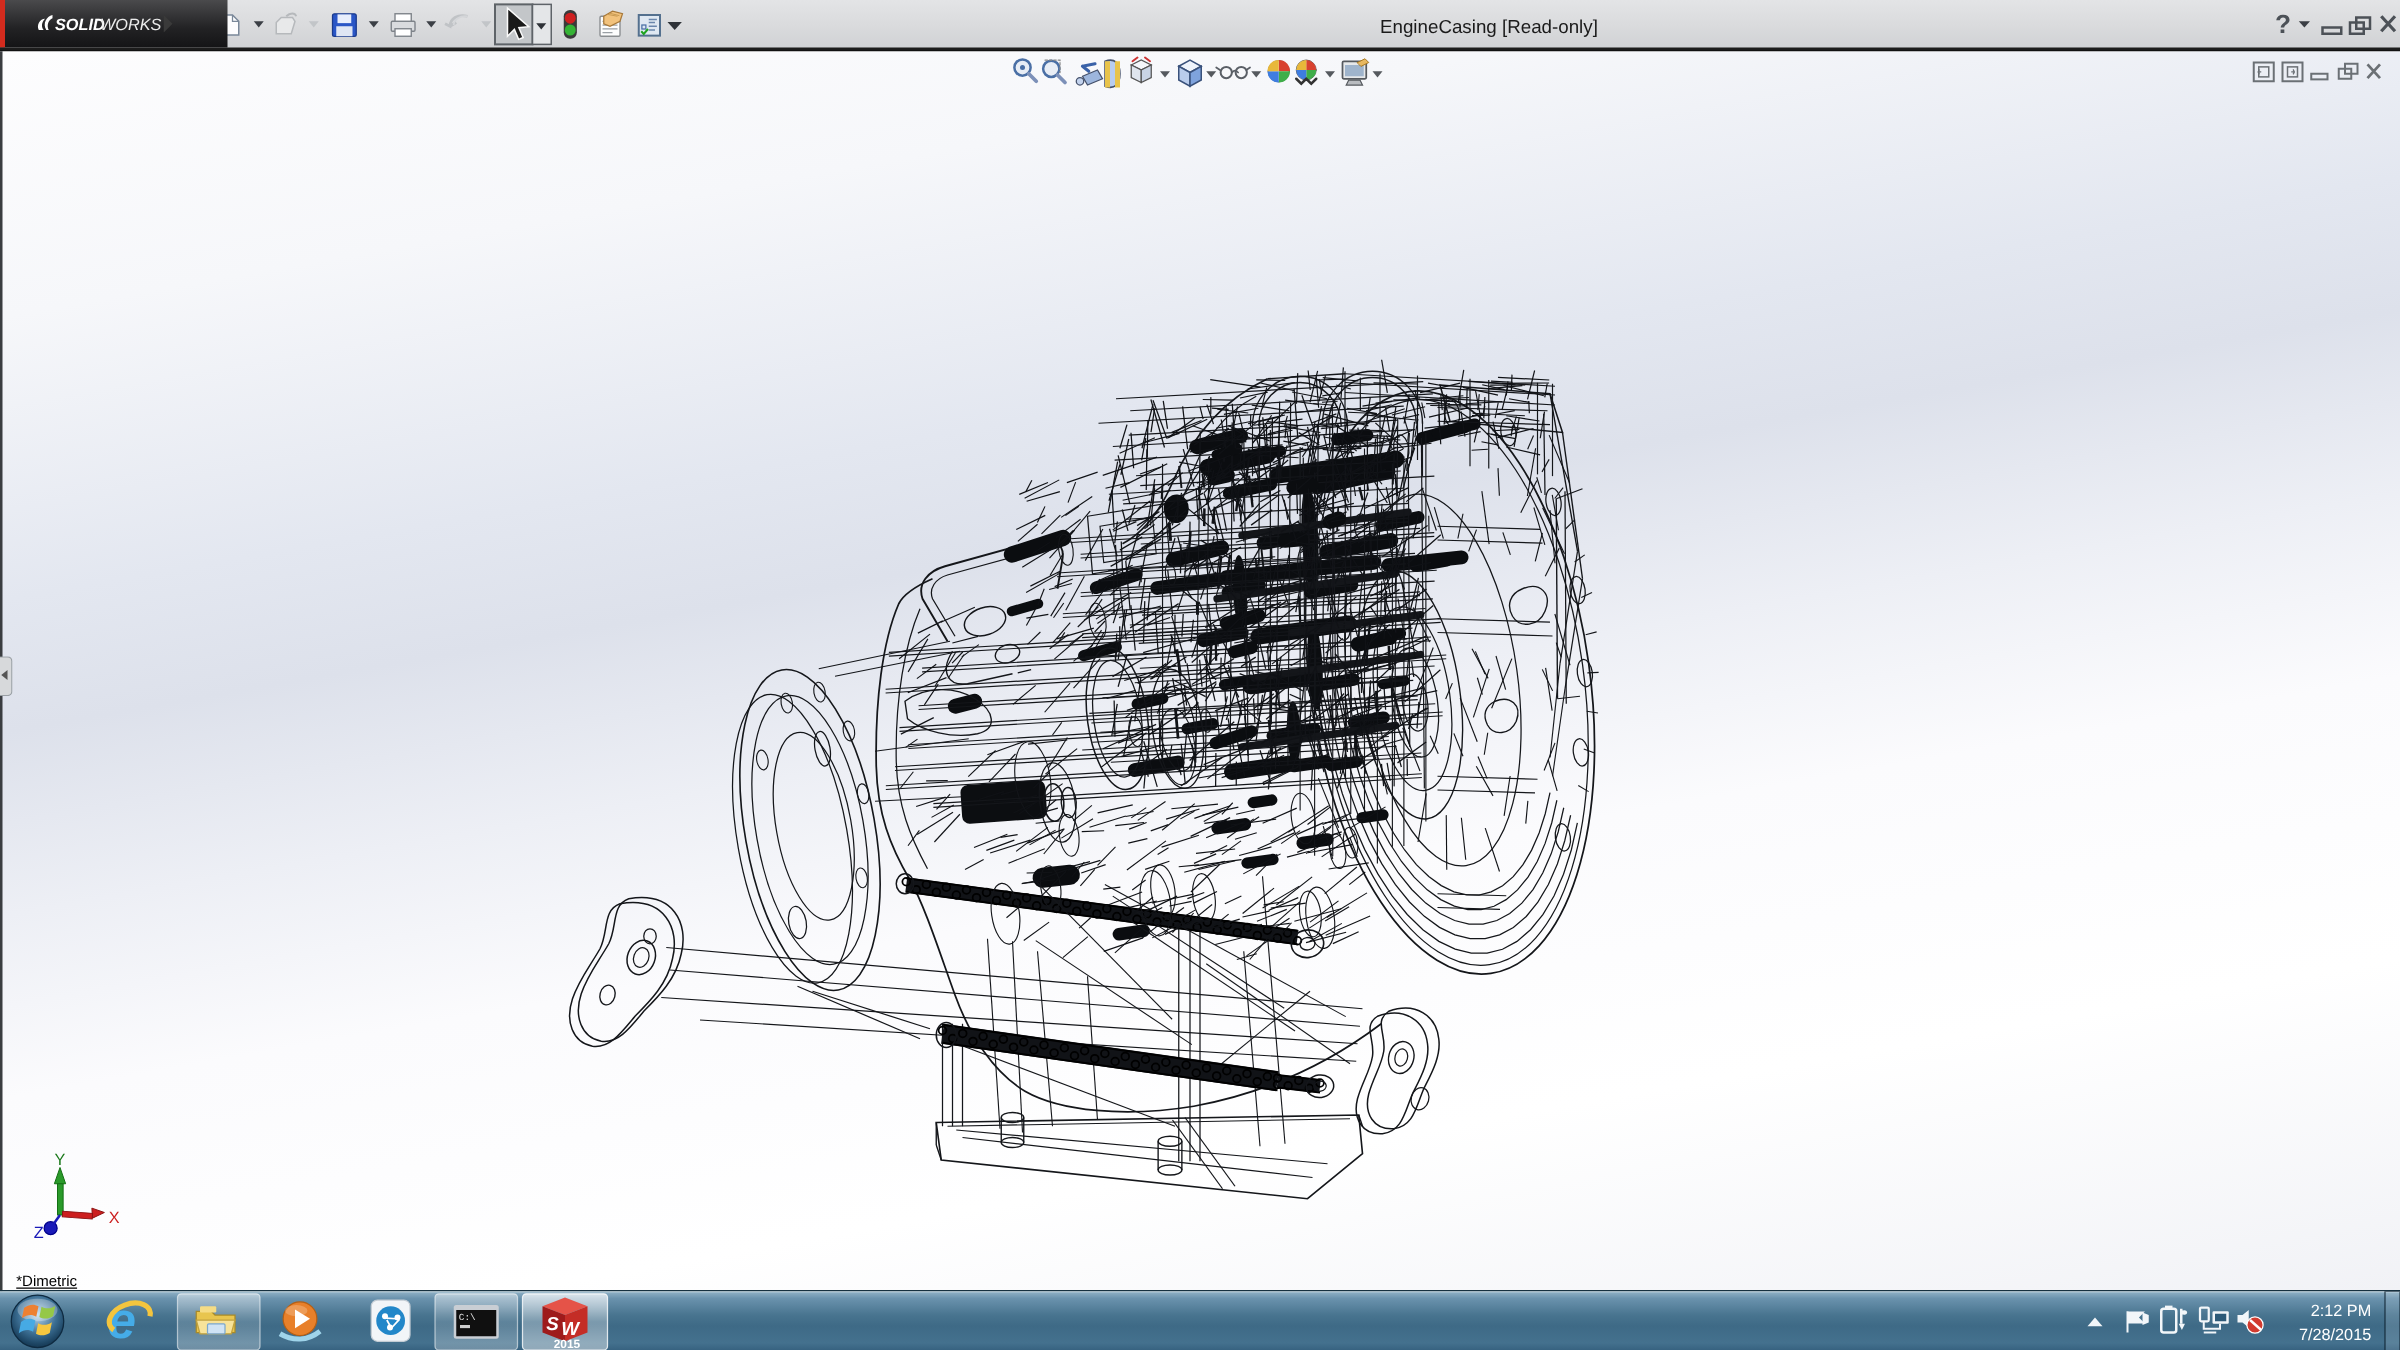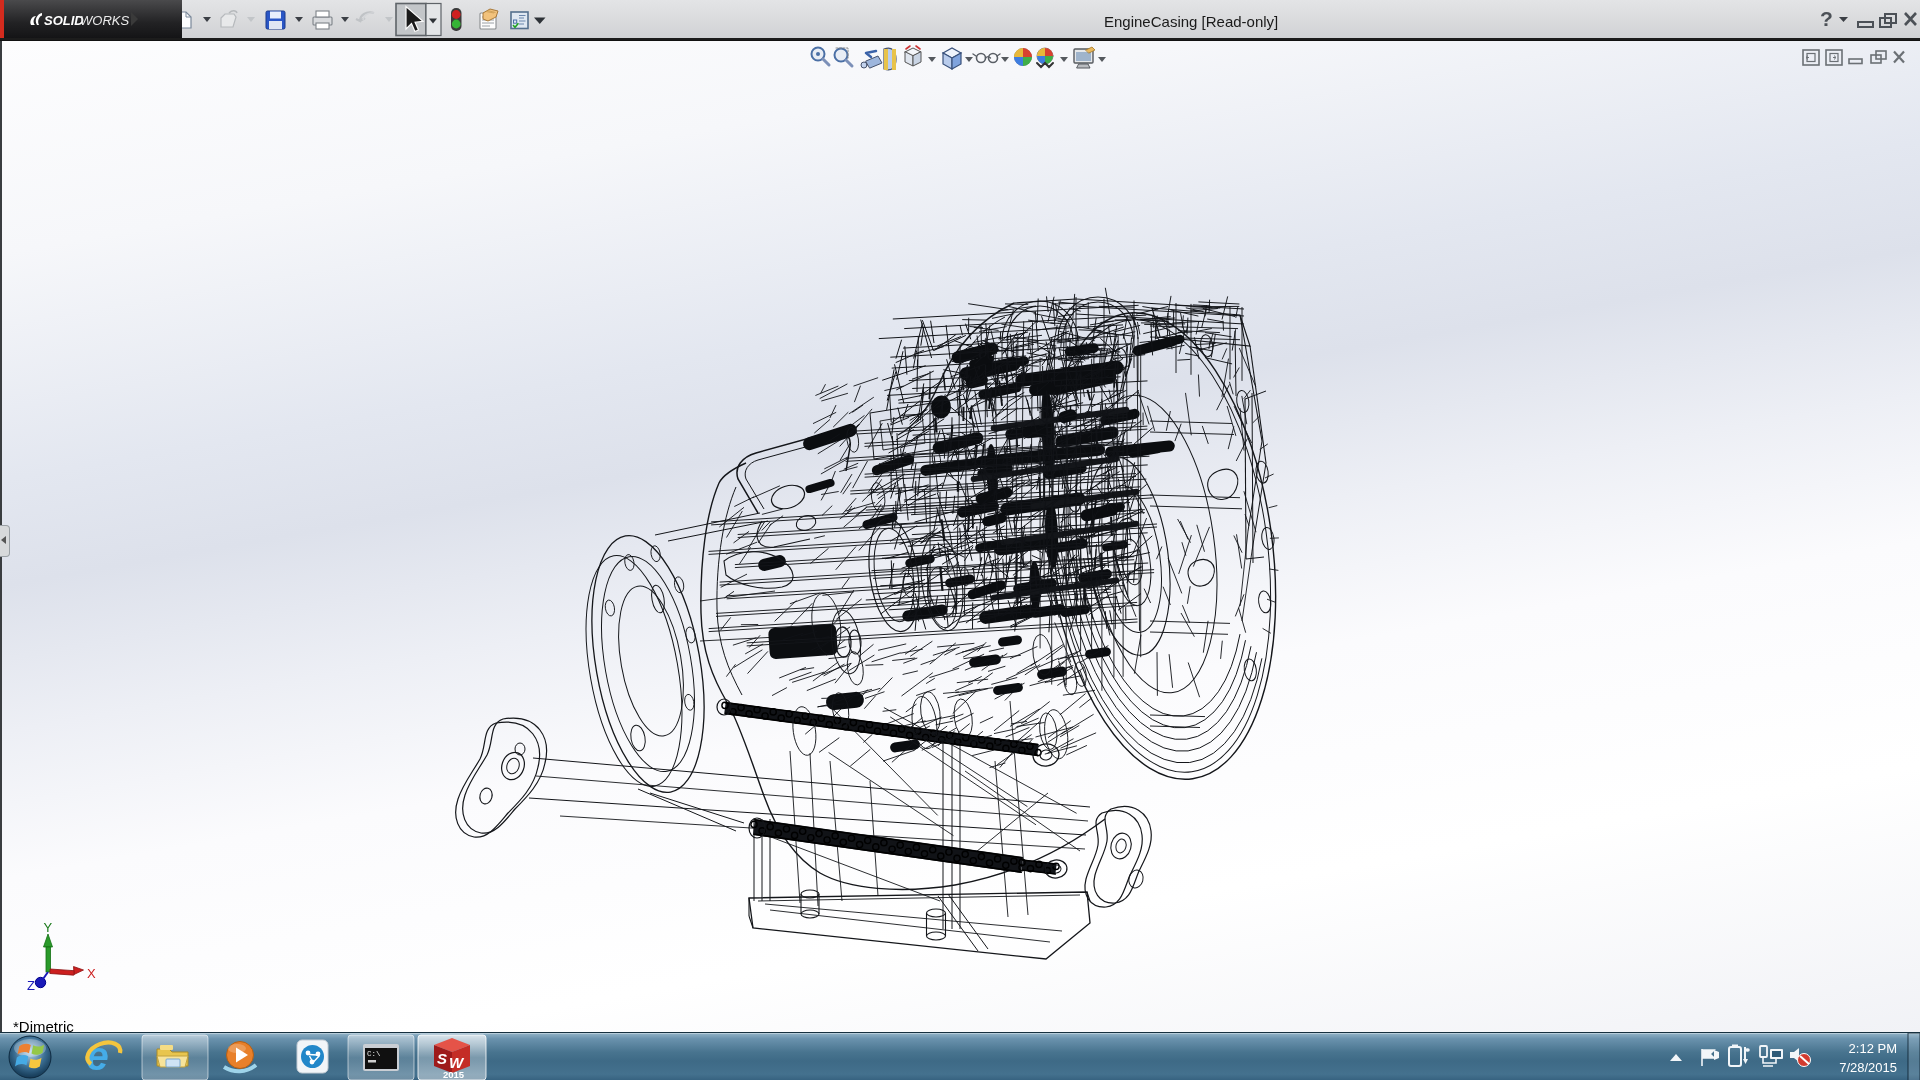--- a/index.html
+++ b/index.html
@@ -12,21 +12,21 @@
 #swlogo .txt{position:absolute;left:28px;top:10px;color:#fff;}
 #menuarrow{position:absolute;left:131px;top:12px;width:0;height:0;border-left:7px solid #3a3a3a;border-top:7px solid transparent;border-bottom:7px solid transparent;}
 .ttxt{position:absolute;top:13px;font-size:15px;color:#1a1a1a;}
 
 #viewport{position:absolute;left:0;top:40px;width:1920px;height:992px;
  background:linear-gradient(170deg,#fdfdfe 0%,#f6f7fa 16%,#e3e7f0 33%,#dde1eb 41%,#edeff5 52%,#fbfbfd 63%,#ffffff 80%,#f1f2f6 100%);
  border-top:1px solid #111;}
 #viewport .lborder{position:absolute;left:0;top:0;width:2px;height:992px;background:#3a3d40;}
 #lefttab{position:absolute;left:0;top:484px;width:9px;height:30px;background:#d7d9db;border:1px solid #9aa0a5;border-left:none;border-radius:0 4px 4px 0;}
 #lefttab:after{content:"";position:absolute;left:1px;top:10px;border-right:5px solid #555;border-top:4px solid transparent;border-bottom:4px solid transparent;}
-#dimetric{position:absolute;left:13px;top:977px;font-size:15px;color:#000;}
+#dimetric{position:absolute;left:13px;top:977px;font-size:12px;color:#000;text-decoration:underline;}
 </style></head>
 <body>
 <div id="root">
 <div id="viewport">
   <svg id="model" width="1920" height="992" viewBox="0 0 1920 992" style="position:absolute;left:0;top:0">
 <ellipse cx="1160.0" cy="505.0" rx="112.0" ry="235.0" transform="rotate(-8 1160.0 505.0)" stroke="#14161a" stroke-width="1.4" fill="none" opacity="1.0"></ellipse>
 <ellipse cx="1160.0" cy="505.0" rx="107.0" ry="228.0" transform="rotate(-8 1160.0 505.0)" stroke="#14161a" stroke-width="1.0" fill="none" opacity="1.0"></ellipse>
 <path d="M1261.9,617.3 L1257.1,638.8 L1250.8,658.4 L1243.2,675.8 L1234.3,690.7 L1224.4,702.8 L1213.6,712.1 L1202.0,718.4 L1189.7,721.5 L1177.0,721.5 L1164.1,718.3 L1151.1,712.1 L1138.3,702.8 L1125.8,690.6 L1113.7,675.7 L1102.4,658.3 L1091.8,638.7 L1082.3,617.2 L1073.9,594.0 L1066.8,569.5 L1061.0,544.0 L1056.7,518.0 L1053.8,491.8 L1052.5,465.8 L1052.8,440.4 L1054.7,415.9 L1058.1,392.7" stroke="#14161a" stroke-width="1.0" fill="none"></path>
 <path d="M1256.5,611.2 L1251.8,631.6 L1245.9,650.2 L1238.7,666.6 L1230.3,680.7 L1221.0,692.2 L1210.7,701.0 L1199.7,706.9 L1188.1,709.9 L1176.1,709.9 L1163.9,706.9 L1151.6,700.9 L1139.5,692.1 L1127.6,680.6 L1116.2,666.5 L1105.5,650.1 L1095.5,631.5 L1086.5,611.1 L1078.5,589.2 L1071.8,566.0 L1066.3,541.9 L1062.2,517.3 L1059.5,492.6 L1058.3,468.0 L1058.6,443.9 L1060.3,420.7 L1063.5,398.8" stroke="#14161a" stroke-width="1.0" fill="none"></path>
 <path d="M1251.0,605.2 L1246.6,624.4 L1241.0,641.9 L1234.2,657.4 L1226.4,670.7 L1217.5,681.5 L1207.8,689.8 L1197.5,695.4 L1186.5,698.2 L1175.2,698.2 L1163.7,695.4 L1152.1,689.8 L1140.6,681.5 L1129.4,670.6 L1118.7,657.4 L1108.6,641.9 L1099.2,624.3 L1090.7,605.1 L1083.2,584.4 L1076.8,562.5 L1071.6,539.8 L1067.8,516.6 L1065.2,493.3 L1064.1,470.1 L1064.4,447.4 L1066.0,425.5 L1069.0,404.8" stroke="#14161a" stroke-width="1.0" fill="none"></path>

